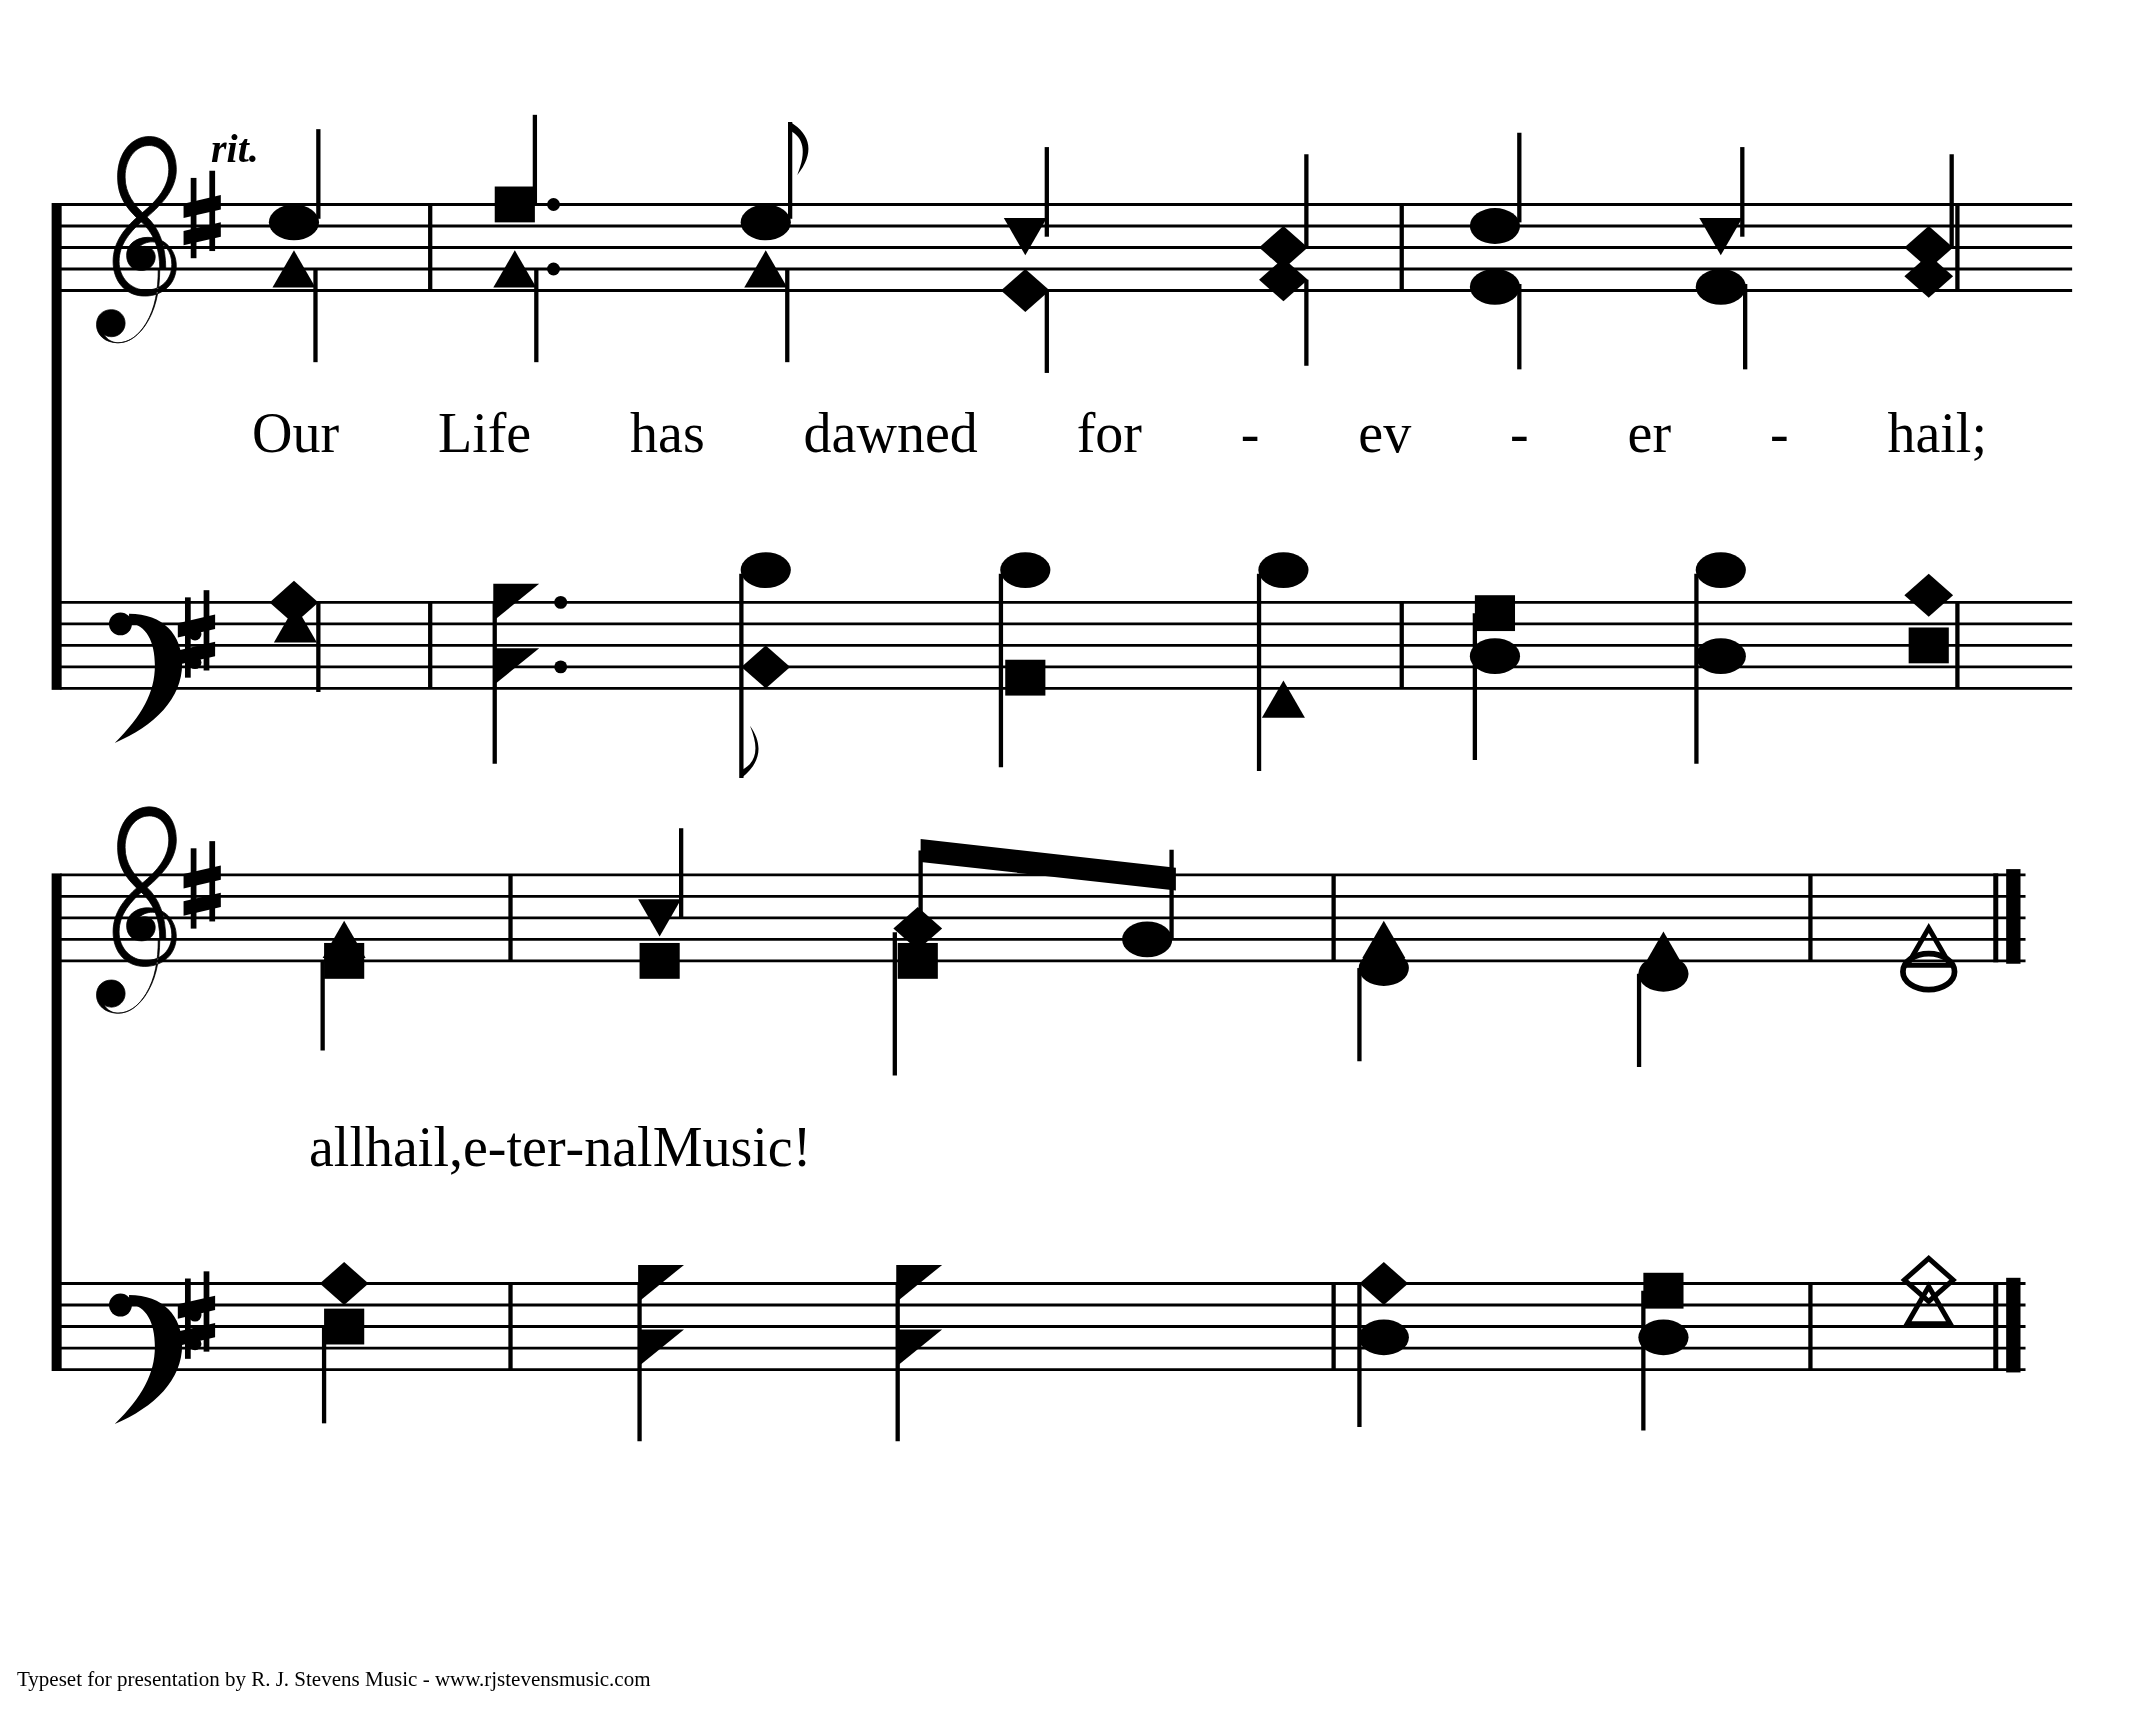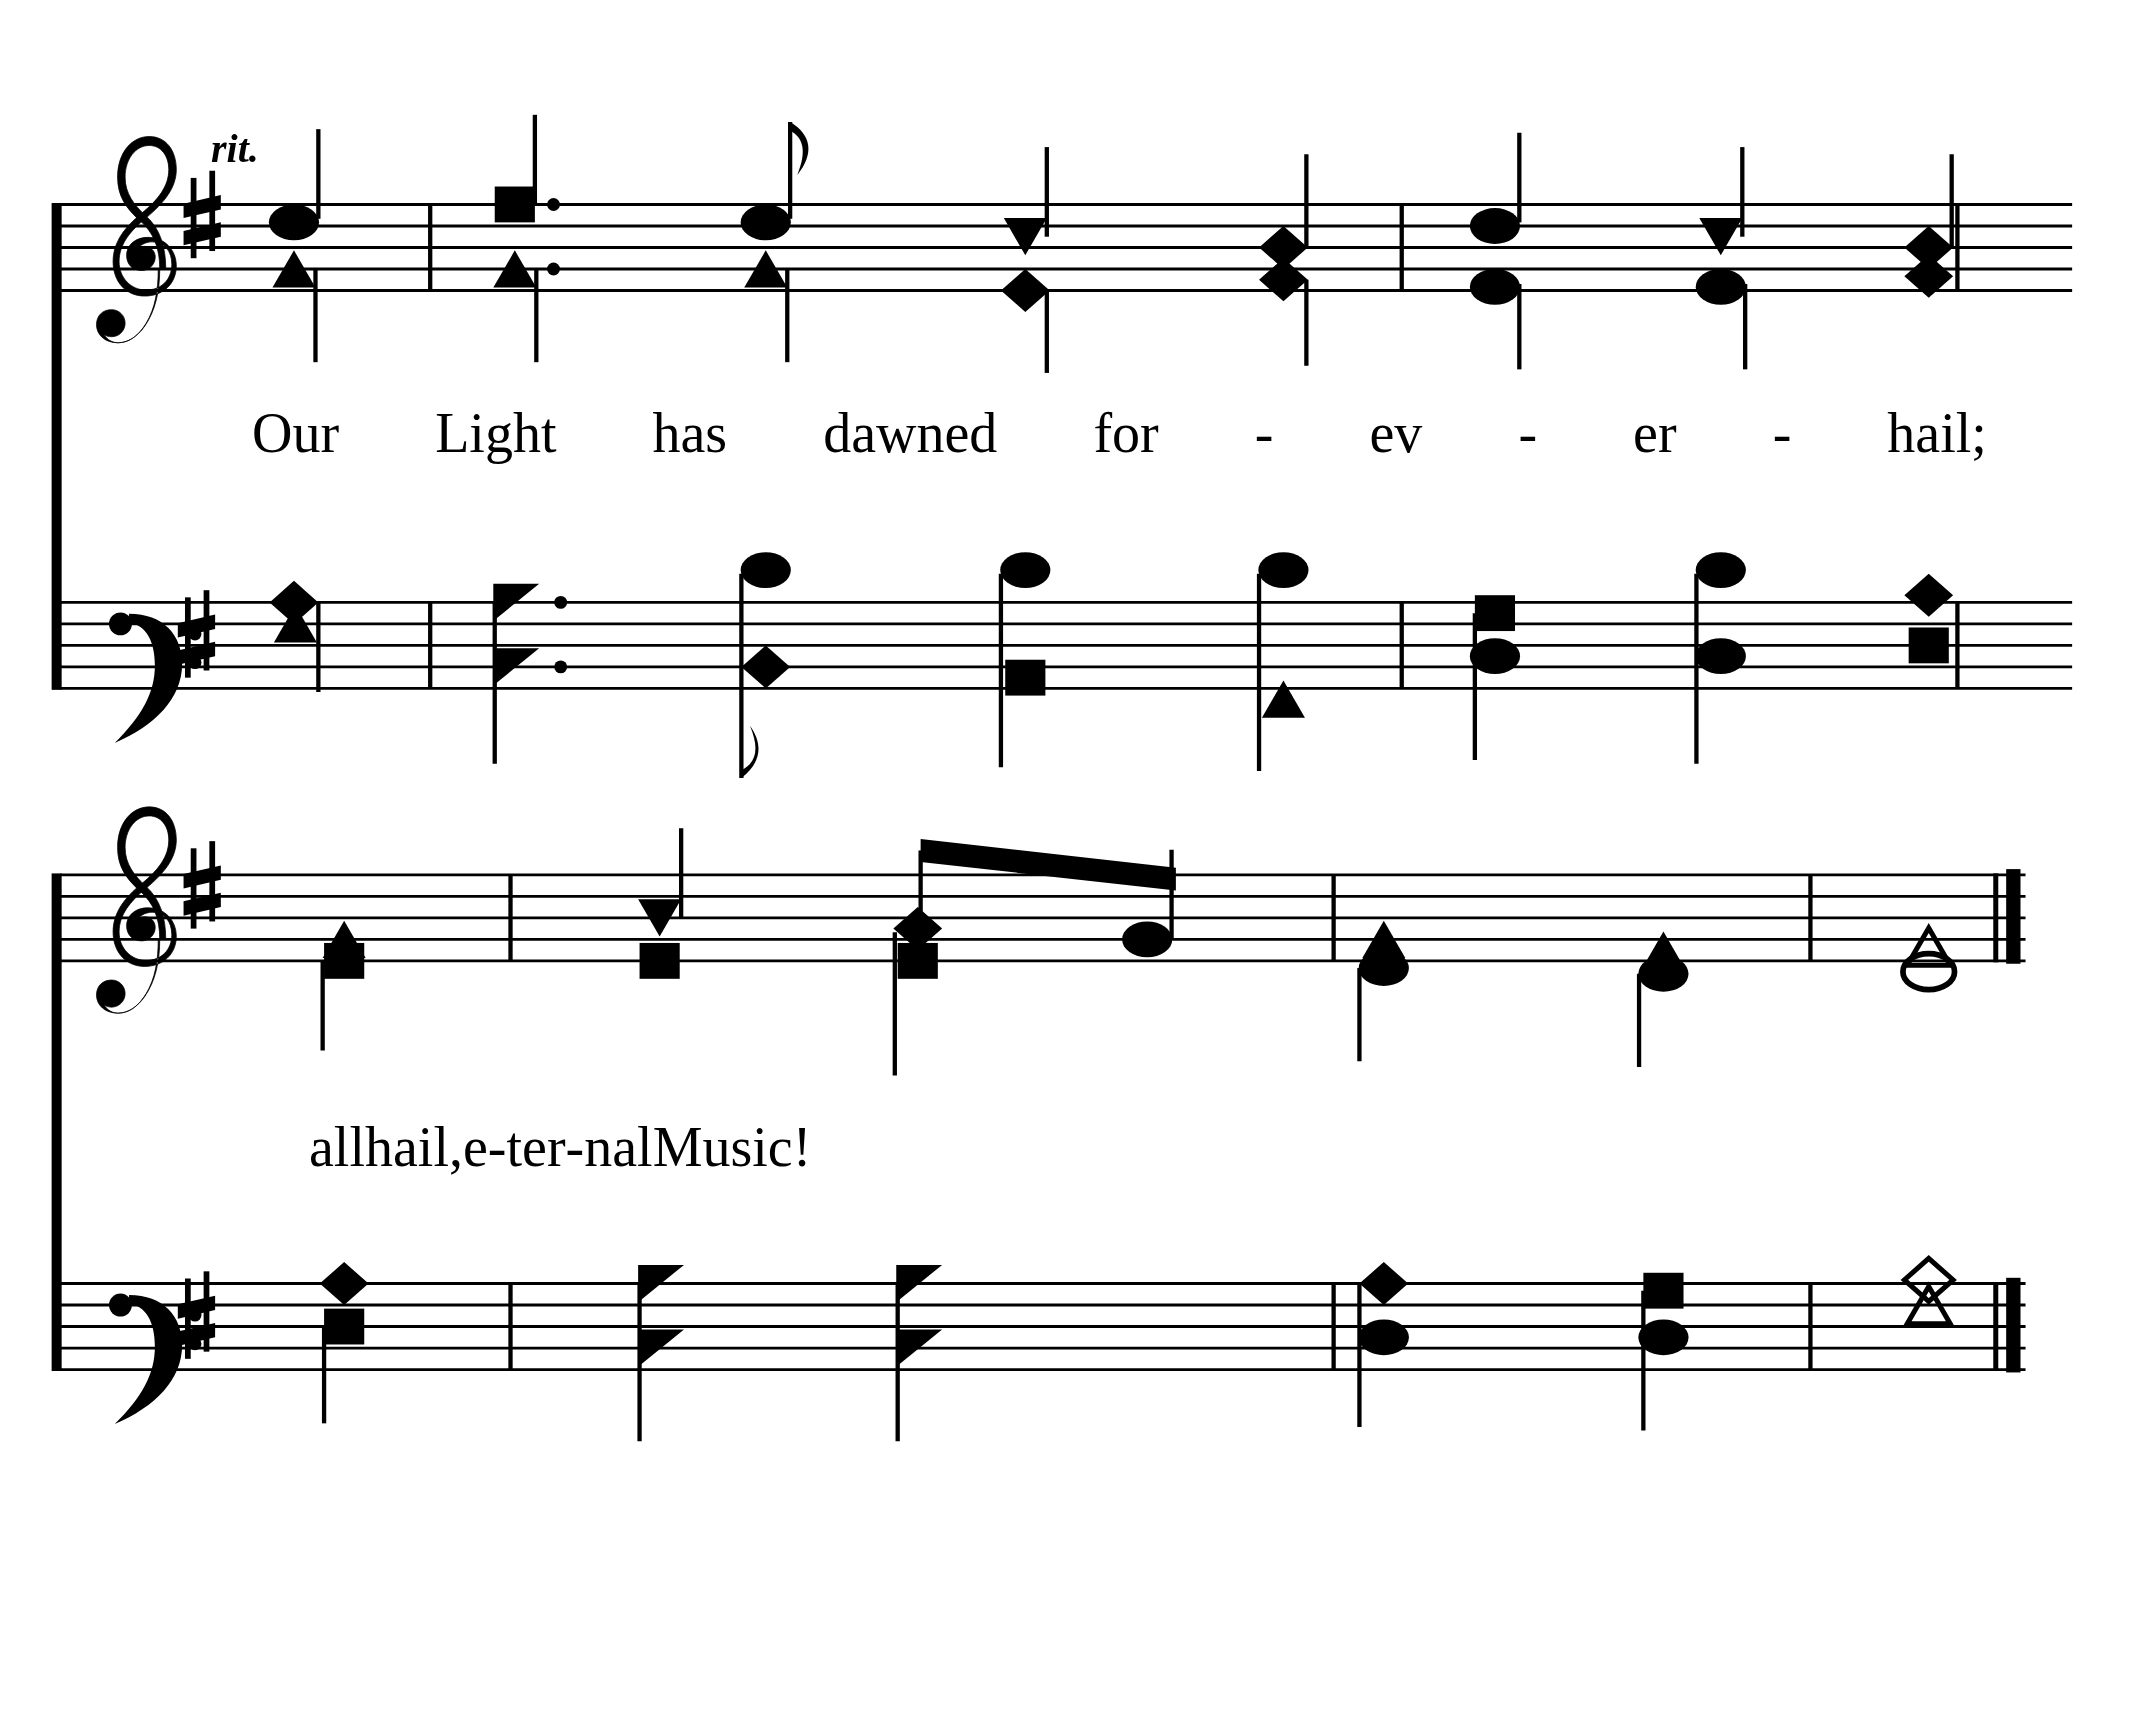--- a/index.html
+++ b/index.html
@@ -484,21 +484,21 @@
           <use href="#g-tri-open"></use>
         </g>
 
     </g>
   </svg>
 
   <div class="rit" style="left:211px; top:125px;">rit.</div>
 
   <div class="lyric-row" style="left:208px; top:401px; width:1735px; justify-content:space-between;">
     <span class="lyric-syl">Our</span>
-    <span class="lyric-syl">Light</span>
+    <span class="lyric-syl">Life</span>
     <span class="lyric-syl">has</span>
     <span class="lyric-syl">dawned</span>
     <span class="lyric-syl">for</span>
     <span class="lyric-syl">-</span>
     <span class="lyric-syl">ev</span>
     <span class="lyric-syl">-</span>
     <span class="lyric-syl">er</span>
     <span class="lyric-syl">-</span>
     <span class="lyric-syl">hail;</span>
   </div>
@@ -507,15 +507,16 @@
     <span class="lyric-syl">all</span>
     <span class="lyric-syl">hail,</span>
     <span class="lyric-syl">e</span>
     <span class="lyric-syl">-</span>
     <span class="lyric-syl">ter</span>
     <span class="lyric-syl">-</span>
     <span class="lyric-syl">nal</span>
     <span class="lyric-syl">Music!</span>
   </div>
 
+  <div class="credit">Typeset for presentation by R. J. Stevens Music  -  www.rjstevensmusic.com</div>
 
 </div>
 
 
 </body></html>

